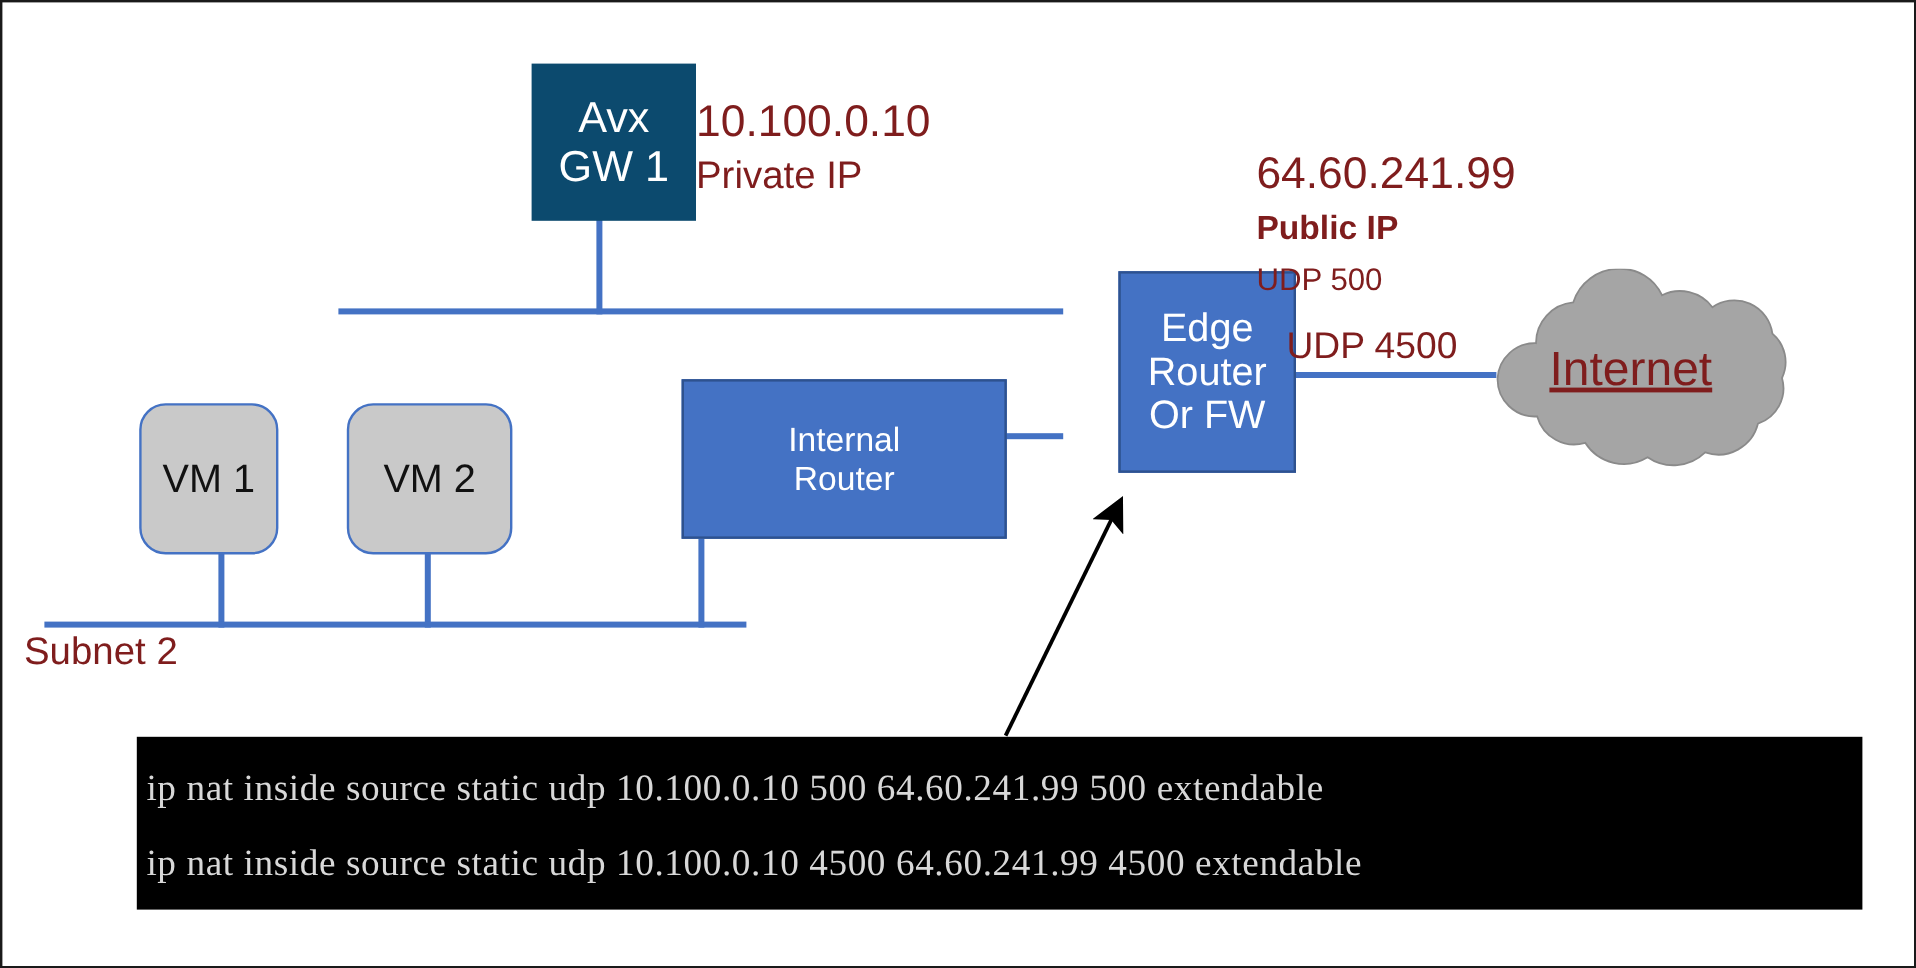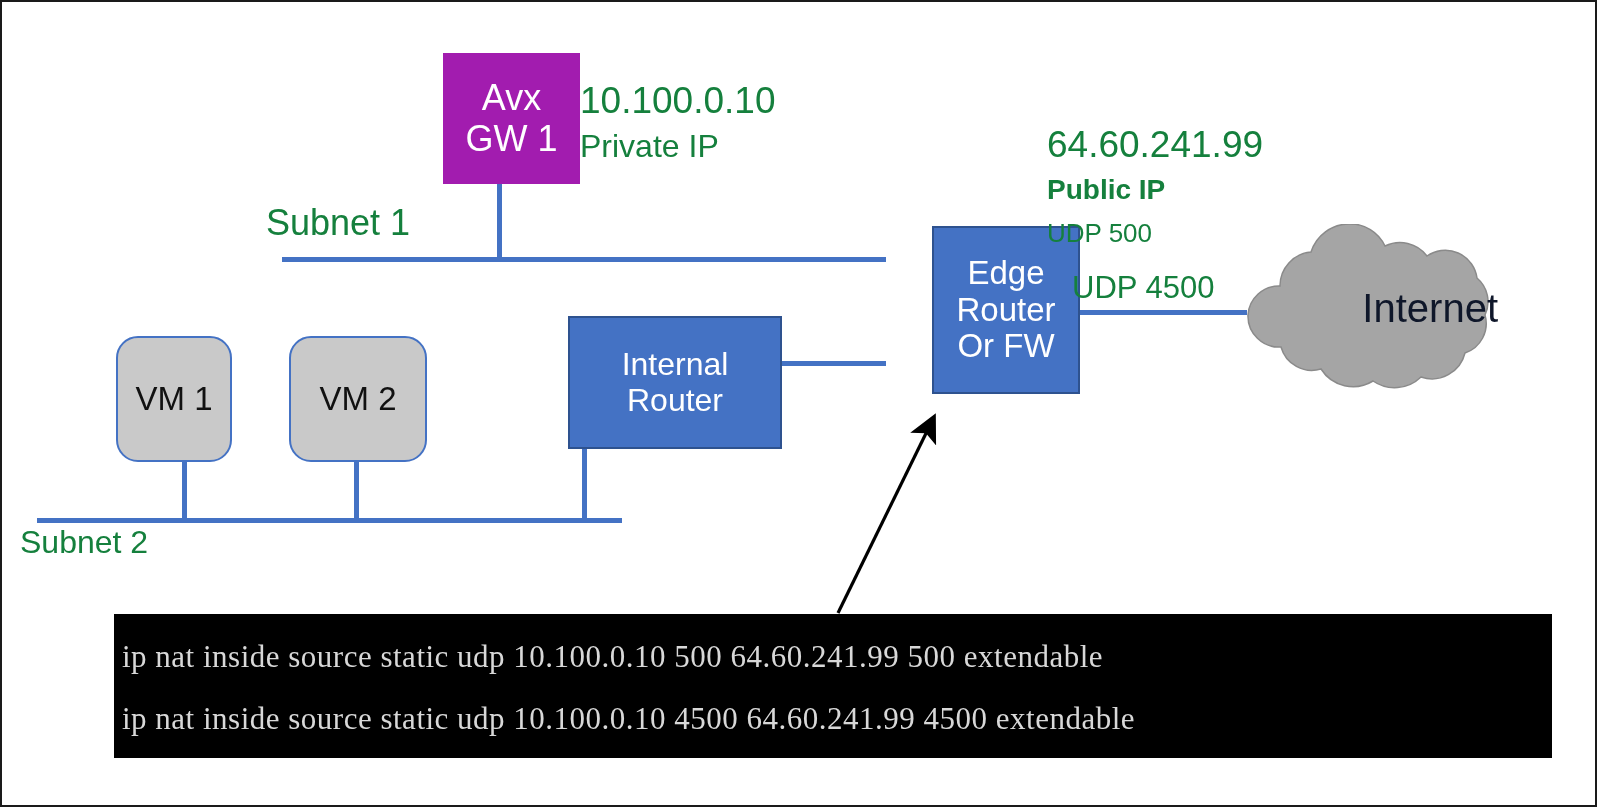--- a/index.html
+++ b/index.html
@@ -28,61 +28,62 @@
     box-sizing: border-box;
     line-height: 1.12;
   }
   .box-blue {
     background: #4472C4;
     border: 2px solid #2E528F;
     color: #ffffff;
     margin-left: 48px;
   }
   .box-orange {
-    background: #a21caf;
+    background: #0c4a6e;
     border: none;
     color: #ffffff;
   }
   .box-vm {
     background: #C9C9C9;
     border: 2px solid #4472C4;
     border-radius: 22px;
     color: #111111;
   }
 
   .line {
     position: absolute;
     background: #4472C4;
   }
   .hline { height: 5px; }
   .vline { width: 5px; }
 
   .label {
     position: absolute;
-    color: #15803d;
+    color: #7f1d1d;
     white-space: nowrap;
   }
 
   
   #cloud-wrap {
     position: absolute;
     left: 1218px;
     top: 222px;
     width: 278px;
     height: 176px;
   }
   #cloud-wrap svg { display: block; width: 100%; height: 100%; }
   #cloud-label {
     position: absolute;
     left: 0; right: 0;
     top: 62px;
-    text-align: right;
-    color: #0f172a;
+    text-align: center;
+    color: #7f1d1d;
     font-size: 40px;
     pointer-events: none;
+    text-decoration: underline;
   }
 
   
   #arrow-wrap {
     position: absolute;
     left: 800px;
     top: 395px;
     width: 160px;
     height: 225px;
   }
@@ -128,21 +129,21 @@
 
   <div class="line hline" style="left:35px; top:516px; width:585px;"></div>
 
   <div class="line hline" style="left:1030px; top:308px; width:215px;"></div>
 
   <div class="node box-orange" style="left:441px; top:51px; width:137px; height:131px; font-size:36px; flex-direction:column;">
     <span>Avx</span>
     <span>GW 1</span>
   </div>
 
-  <div class="node box-blue" style="left:518px; top:314px; width:214px; height:133px; font-size:32px; flex-direction:column;">
+  <div class="node box-blue" style="left:518px; top:314px; width:271px; height:133px; font-size:28px; flex-direction:column;">
     <span>Internal</span>
     <span>Router</span>
   </div>
 
   <div class="node box-blue" style="left:882px; top:224px; width:148px; height:168px; font-size:33px; flex-direction:column;">
     <span>Edge</span>
     <span>Router</span>
     <span>Or FW</span>
   </div>
 
@@ -167,21 +168,20 @@
                a34 34 0 0 1 -44 24
                a38 38 0 0 1 -48 4
                a38 38 0 0 1 -52 -12
                a32 32 0 0 1 -40 -22
                a31 31 0 0 1 -33 -32
                a31 31 0 0 1 32 -29 Z" fill="#A5A5A5" stroke="#8A8A8A" stroke-width="1.5"></path>
     </svg>
     <div id="cloud-label">Internet</div>
   </div>
 
-  <div class="label" style="left:264px; top:200px; font-size:36px;">Subnet 1</div>
 
   <div class="label" style="left:18px; top:522px; font-size:32px;">Subnet 2</div>
 
   <div class="label" style="left:578px; top:78px; font-size:37px;">10.100.0.10</div>
 
   <div class="label" style="left:578px; top:126px; font-size:32px;">Private IP</div>
 
   <div class="label" style="left:1045px; top:122px; font-size:37px;">64.60.241.99</div>
 
   <div class="label" style="left:1045px; top:172px; font-size:28px;font-weight:bold;">Public IP</div>

